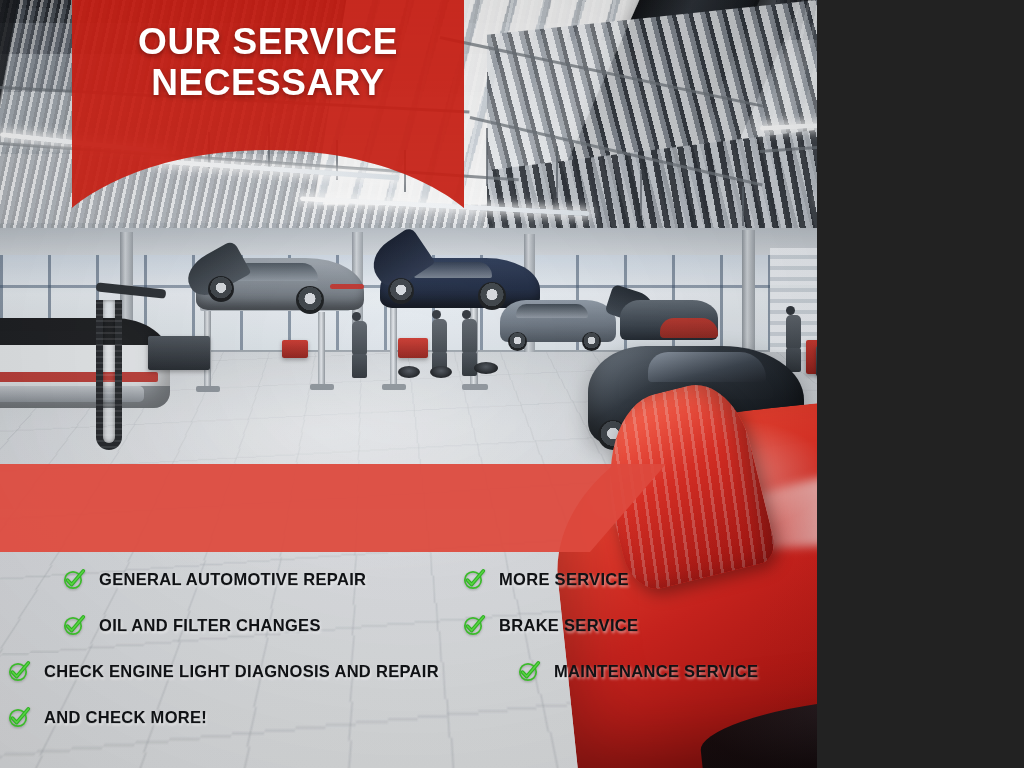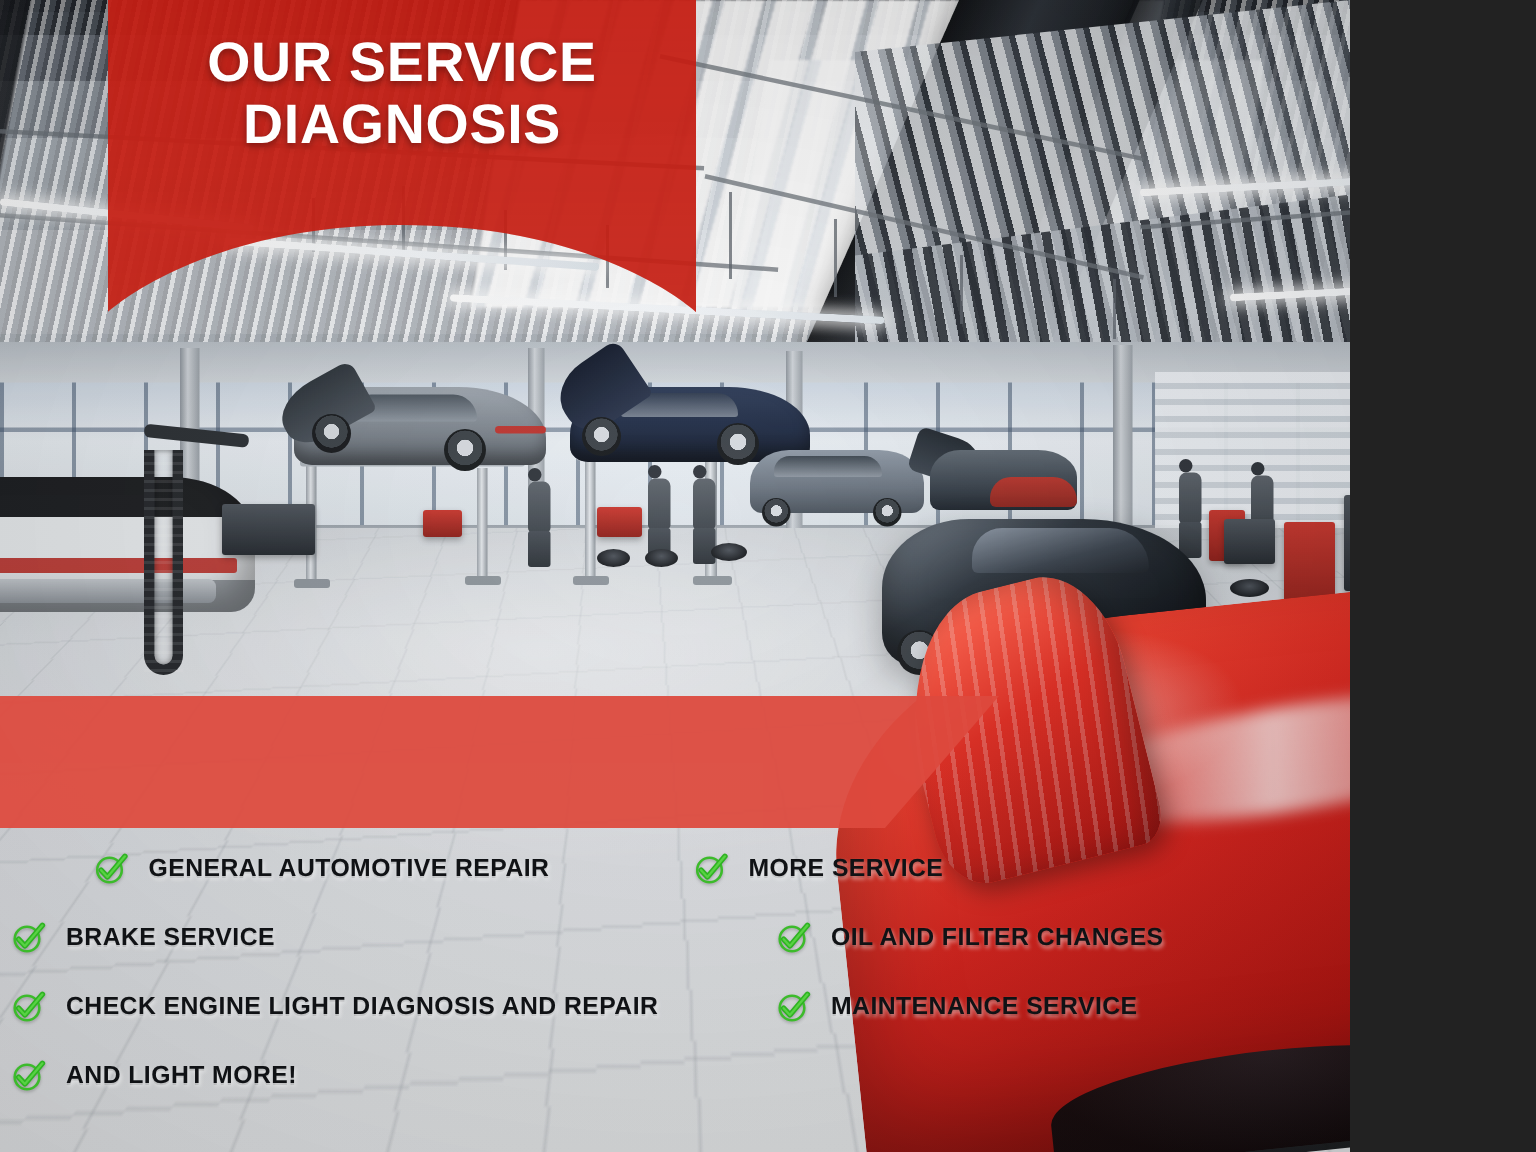--- a/index.html
+++ b/index.html
@@ -5,21 +5,21 @@
 <style>
   * { margin:0; padding:0; box-sizing:border-box; }
   html,body{ background:#222; }
   body{
     font-family:"Liberation Sans", sans-serif;
     -webkit-font-smoothing:antialiased;
   }
 
   #poster{
     position:relative;
-    width:900px; height:768px;
+    width:817px; height:768px;
     overflow:hidden;
     background:#0f766e;
   }
 
   
   .photo{ position:absolute; inset:0; overflow:hidden; }
 
   
   .bg-base{
     position:absolute; inset:0;
@@ -535,21 +535,21 @@
     <div class="sh car-red-hood"></div>
     <div class="sh car-red-dark"></div>
 
     <div class="photo-grade"></div>
   </div>
 
   <div class="banner" style="background: rgb(208, 41, 28);"></div>
   <div class="banner-tint"></div>
   <div class="banner-title">
     <span>OUR SERVICE</span>
-    <span class="l2">DIAGNOSIS</span>
+    <span class="l2">NECESSARY</span>
   </div>
 
   <div class="band" style="background: rgb(221, 74, 62);"></div>
 
   <div class="list">
 
     <div class="li">
       <span class="check">
         <svg viewBox="0 0 24 24" aria-hidden="true">
           <circle cx="11" cy="13" r="8.2" fill="none" stroke="#3cbb2b" stroke-width="1.7"></circle>
@@ -565,42 +565,42 @@
         <svg viewBox="0 0 24 24" aria-hidden="true">
           <circle cx="11" cy="13" r="8.2" fill="none" stroke="#3cbb2b" stroke-width="1.7"></circle>
           <path d="M5.4 13.1 L9.6 17.6 L21.3 3.9" fill="none" stroke="#2eb322" stroke-width="3.6" stroke-linecap="round" stroke-linejoin="round"></path>
           <path d="M5.4 13.1 L9.6 17.6 L21.3 3.9" fill="none" stroke="#57d243" stroke-width="1.5" stroke-linecap="round" stroke-linejoin="round"></path>
         </svg>
       </span>
       <span class="label">MORE SERVICE</span>
     </div>
 
 
+    <div class="li">
+      <span class="check">
+        <svg viewBox="0 0 24 24" aria-hidden="true">
+          <circle cx="11" cy="13" r="8.2" fill="none" stroke="#3cbb2b" stroke-width="1.7"></circle>
+          <path d="M5.4 13.1 L9.6 17.6 L21.3 3.9" fill="none" stroke="#2eb322" stroke-width="3.6" stroke-linecap="round" stroke-linejoin="round"></path>
+          <path d="M5.4 13.1 L9.6 17.6 L21.3 3.9" fill="none" stroke="#57d243" stroke-width="1.5" stroke-linecap="round" stroke-linejoin="round"></path>
+        </svg>
+      </span>
+      <span class="label">OIL AND FILTER CHANGES</span>
+    </div>
+
     <div class="li col2">
       <span class="check">
         <svg viewBox="0 0 24 24" aria-hidden="true">
           <circle cx="11" cy="13" r="8.2" fill="none" stroke="#3cbb2b" stroke-width="1.7"></circle>
           <path d="M5.4 13.1 L9.6 17.6 L21.3 3.9" fill="none" stroke="#2eb322" stroke-width="3.6" stroke-linecap="round" stroke-linejoin="round"></path>
           <path d="M5.4 13.1 L9.6 17.6 L21.3 3.9" fill="none" stroke="#57d243" stroke-width="1.5" stroke-linecap="round" stroke-linejoin="round"></path>
         </svg>
       </span>
       <span class="label">BRAKE SERVICE</span>
     </div>
 
-    <div class="li">
-      <span class="check">
-        <svg viewBox="0 0 24 24" aria-hidden="true">
-          <circle cx="11" cy="13" r="8.2" fill="none" stroke="#3cbb2b" stroke-width="1.7"></circle>
-          <path d="M5.4 13.1 L9.6 17.6 L21.3 3.9" fill="none" stroke="#2eb322" stroke-width="3.6" stroke-linecap="round" stroke-linejoin="round"></path>
-          <path d="M5.4 13.1 L9.6 17.6 L21.3 3.9" fill="none" stroke="#57d243" stroke-width="1.5" stroke-linecap="round" stroke-linejoin="round"></path>
-        </svg>
-      </span>
-      <span class="label">OIL AND FILTER CHANGES</span>
-    </div>
-
     <div class="li col2">
       <span class="check">
         <svg viewBox="0 0 24 24" aria-hidden="true">
           <circle cx="11" cy="13" r="8.2" fill="none" stroke="#3cbb2b" stroke-width="1.7"></circle>
           <path d="M5.4 13.1 L9.6 17.6 L21.3 3.9" fill="none" stroke="#2eb322" stroke-width="3.6" stroke-linecap="round" stroke-linejoin="round"></path>
           <path d="M5.4 13.1 L9.6 17.6 L21.3 3.9" fill="none" stroke="#57d243" stroke-width="1.5" stroke-linecap="round" stroke-linejoin="round"></path>
         </svg>
       </span>
       <span class="label">CHECK ENGINE LIGHT DIAGNOSIS AND REPAIR</span>
     </div>
@@ -617,18 +617,18 @@
     </div>
 
     <div class="li col2">
       <span class="check">
         <svg viewBox="0 0 24 24" aria-hidden="true">
           <circle cx="11" cy="13" r="8.2" fill="none" stroke="#3cbb2b" stroke-width="1.7"></circle>
           <path d="M5.4 13.1 L9.6 17.6 L21.3 3.9" fill="none" stroke="#2eb322" stroke-width="3.6" stroke-linecap="round" stroke-linejoin="round"></path>
           <path d="M5.4 13.1 L9.6 17.6 L21.3 3.9" fill="none" stroke="#57d243" stroke-width="1.5" stroke-linecap="round" stroke-linejoin="round"></path>
         </svg>
       </span>
-      <span class="label">AND LIGHT MORE!</span>
+      <span class="label">AND CHECK MORE!</span>
     </div>
 
   </div>
 
 </div>
 
 </body></html>

